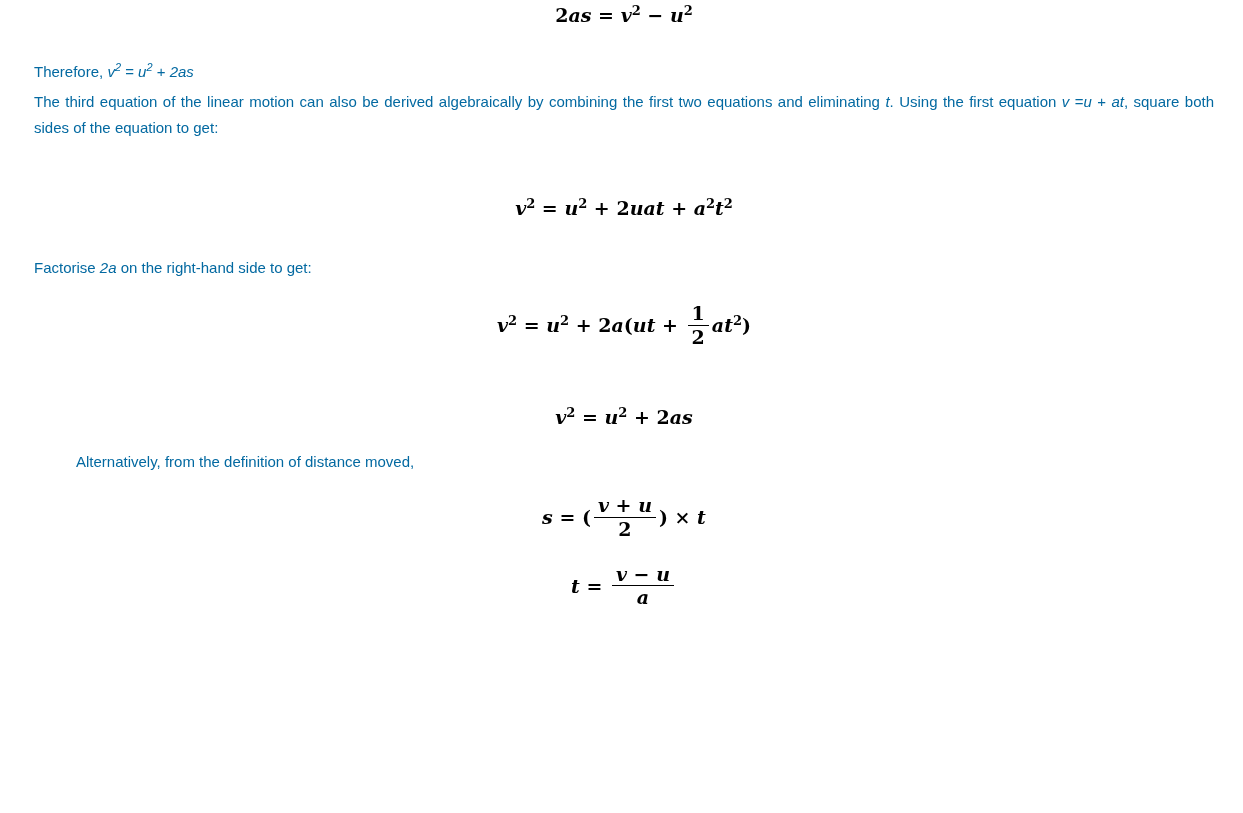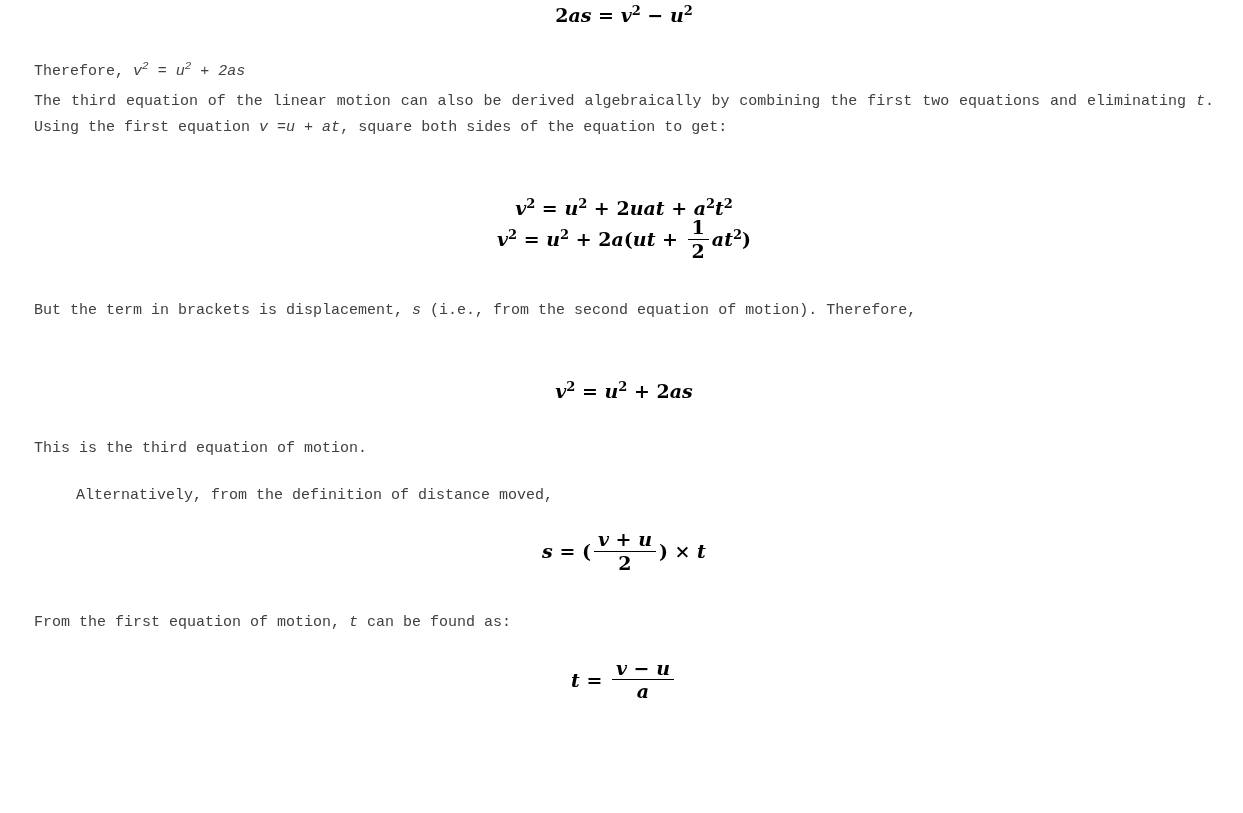--- a/index.html
+++ b/index.html
@@ -14,22 +14,21 @@
     font-family: "Liberation Sans", "DejaVu Sans", sans-serif;
     color: #3b3b3b;
   }
   main {
     padding: 0 29px 0 34px;
   }
   .line, .para {
     font-size: 15px;
     line-height: 26px;
     margin: 0;
-    color: #404040;
-    font-family: Liberation Mono, monospace;
+    color: #0369a1;
   }
   .para {
     text-align: justify;
   }
   .line sup, .para sup {
     font-size: 11px;
     line-height: 0;
   }
   .eq {
     text-align: center;
@@ -62,21 +61,21 @@
   .frac .den {
     display: block;
     padding-top: 1px;
   }
   
   #eq-2as           { margin-top: 4px;  }
   #line-therefore   { margin-top: 33px; }
   #para-derivation  { margin-top: 4px; }
   #eq-expanded      { margin-top: 56px; }
   #line-factorise   { margin-top: 36px; }
-  #eq-factored      { }
+  #eq-factored      { margin-top: 24px; }
   #line-brackets    { margin-top: 34px; }
   #eq-third         { margin-top: 56px; }
   #line-third       { margin-top: 34px; }
   #line-alt         { margin-top: 21px; margin-left: 42px; }
   #eq-distance      { margin-top: 22px; }
   #line-from-first  { margin-top: 34px; }
   #eq-time          { margin-top: 24px; }
 </style>
 </head>
 <body>
@@ -84,30 +83,28 @@
 <main>
 
   <div class="eq" id="eq-2as"><span>2</span><span class="it">as</span><span> = </span><span class="it">v</span><sup>2</sup><span> − </span><span class="it">u</span><sup>2</sup></div>
 
   <p class="line" id="line-therefore"><span>Therefore, </span><span class="it">v</span><sup class="it">2</sup><span> = </span><span class="it">u</span><sup class="it">2</sup><span> + </span><span class="it">2as</span></p>
 
   <p class="para" id="para-derivation"><span>The third equation of the linear motion can also be derived algebraically by combining the first two equations and eliminating </span><span class="it">t</span><span>. Using the first equation </span><span class="it">v</span><span> =</span><span class="it">u</span><span> + </span><span class="it">at</span><span>, square both sides of the equation to get:</span></p>
 
   <div class="eq" id="eq-expanded"><span class="it">v</span><sup>2</sup><span> = </span><span class="it">u</span><sup>2</sup><span> + 2</span><span class="it">uat</span><span> + </span><span class="it">a</span><sup>2</sup><span class="it">t</span><sup>2</sup></div>
 
+  <p class="line" id="line-factorise"><span>Factorise </span><span class="it">2a</span><span> on the right-hand side to get:</span></p>
 
   <div class="eq" id="eq-factored"><span class="it">v</span><sup>2</sup><span> = </span><span class="it">u</span><sup>2</sup><span> + 2</span><span class="it">a</span><span>(</span><span class="it">ut</span><span> + </span><span class="frac"><span class="num">1</span><span class="den">2</span></span><span class="it">at</span><sup>2</sup><span>)</span></div>
 
-  <p class="line" id="line-brackets"><span>But the term in brackets is displacement, </span><span class="it">s</span><span> (i.e., from the second equation of motion). Therefore,</span></p>
 
   <div class="eq" id="eq-third"><span class="it">v</span><sup>2</sup><span> = </span><span class="it">u</span><sup>2</sup><span> + 2</span><span class="it">as</span></div>
 
-  <p class="line" id="line-third"><span>This is the third equation of motion.</span></p>
 
   <p class="line" id="line-alt"><span>Alternatively, from the definition of distance moved,</span></p>
 
   <div class="eq" id="eq-distance"><span class="it">s</span><span> = (</span><span class="frac"><span class="num it">v + u</span><span class="den">2</span></span><span>) × </span><span class="it">t</span></div>
 
-  <p class="line" id="line-from-first"><span>From the first equation of motion, </span><span class="it">t</span><span> can be found as:</span></p>
 
   <div class="eq" id="eq-time"><span class="it">t</span><span> = </span><span class="frac"><span class="num it">v − u</span><span class="den it">a</span></span></div>
 
 </main>
 
 </body></html>

